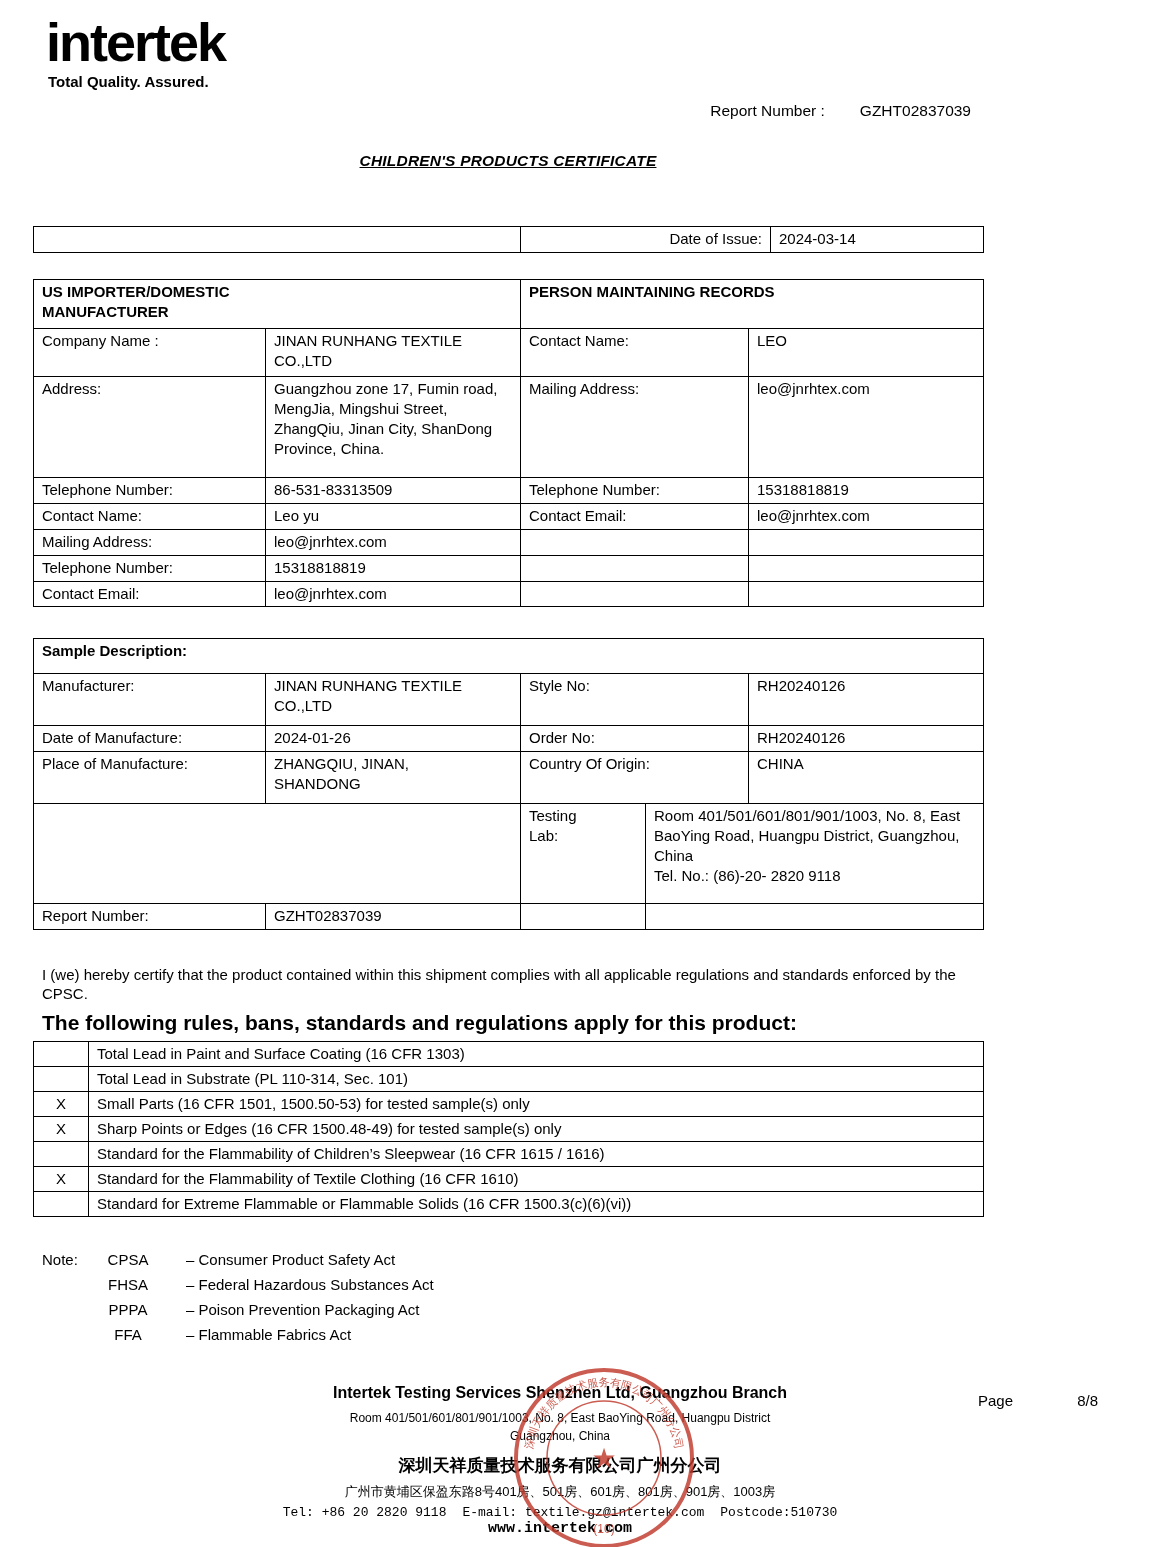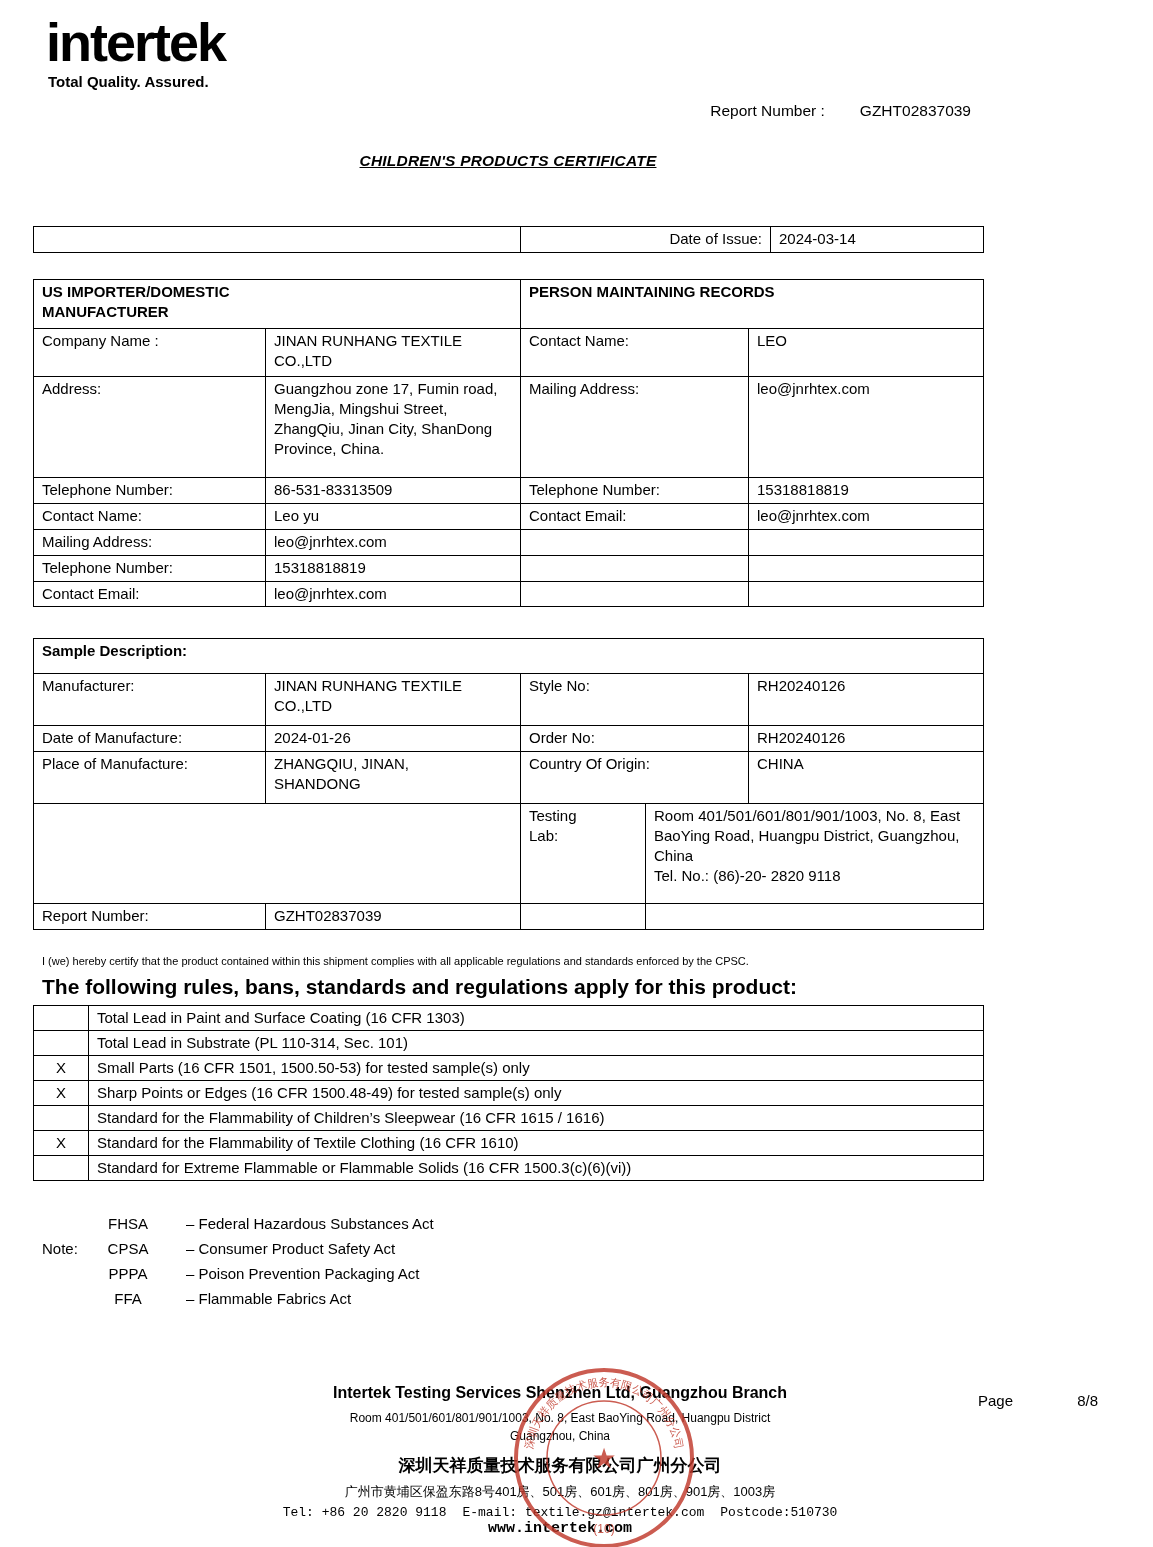--- a/index.html
+++ b/index.html
@@ -31,21 +31,21 @@
   .tbl td.center { text-align:center; }
   .wrap-narrow { display:inline-block; max-width:235px; }
   .wrap-place { display:inline-block; max-width:200px; }
   .wrap-lab { display:inline-block; max-width:64px; }
 
   .issue-tbl { margin-top:56px; }
   .parties-tbl { margin-top:26px;padding-left:48px; }
   .sample-tbl { margin-top:31px; }
 
   
-  .certify-text { margin-top:24px; padding-left:9px; font-size:11px; line-height:1.32;
+  .certify-text { margin-top:35px; padding-left:9px; font-size:15px; line-height:1.32;
     width:935px; }
   .rules-heading { margin-top:7px; padding-left:9px; font-size:21px; font-weight:700; }
   .rules-tbl { margin-top:6px; }
   .rules-tbl td { padding:2px 8px; }
 
   
   .note-block { margin-top:30px; padding-left:9px; font-size:15px; }
   .note-row { display:flex; line-height:25px; }
   .note-label { width:62px; }
   .note-abbr { width:48px; text-align:center; }
@@ -238,28 +238,28 @@
     </tr>
     <tr style="height:25px">
       <td class="center"></td>
       <td>Standard for Extreme Flammable or Flammable Solids (16 CFR 1500.3(c)(6)(vi))</td>
     </tr>
   </tbody>
     </table>
 
   <div class="note-block">
     <div class="note-row">
+      <span class="note-label">Note:</span>
+      <span class="note-abbr">CPSA</span>
+      <span class="note-desc">– Consumer Product Safety Act</span>
+    </div>
+    <div class="note-row">
       <span class="note-label"></span>
       <span class="note-abbr">FHSA</span>
       <span class="note-desc">– Federal Hazardous Substances Act</span>
-    </div>
-    <div class="note-row">
-      <span class="note-label">Note:</span>
-      <span class="note-abbr">CPSA</span>
-      <span class="note-desc">– Consumer Product Safety Act</span>
     </div>
     <div class="note-row">
       <span class="note-label"></span>
       <span class="note-abbr">PPPA</span>
       <span class="note-desc">– Poison Prevention Packaging Act</span>
     </div>
     <div class="note-row">
       <span class="note-label"></span>
       <span class="note-abbr">FFA</span>
       <span class="note-desc">– Flammable Fabrics Act</span>

